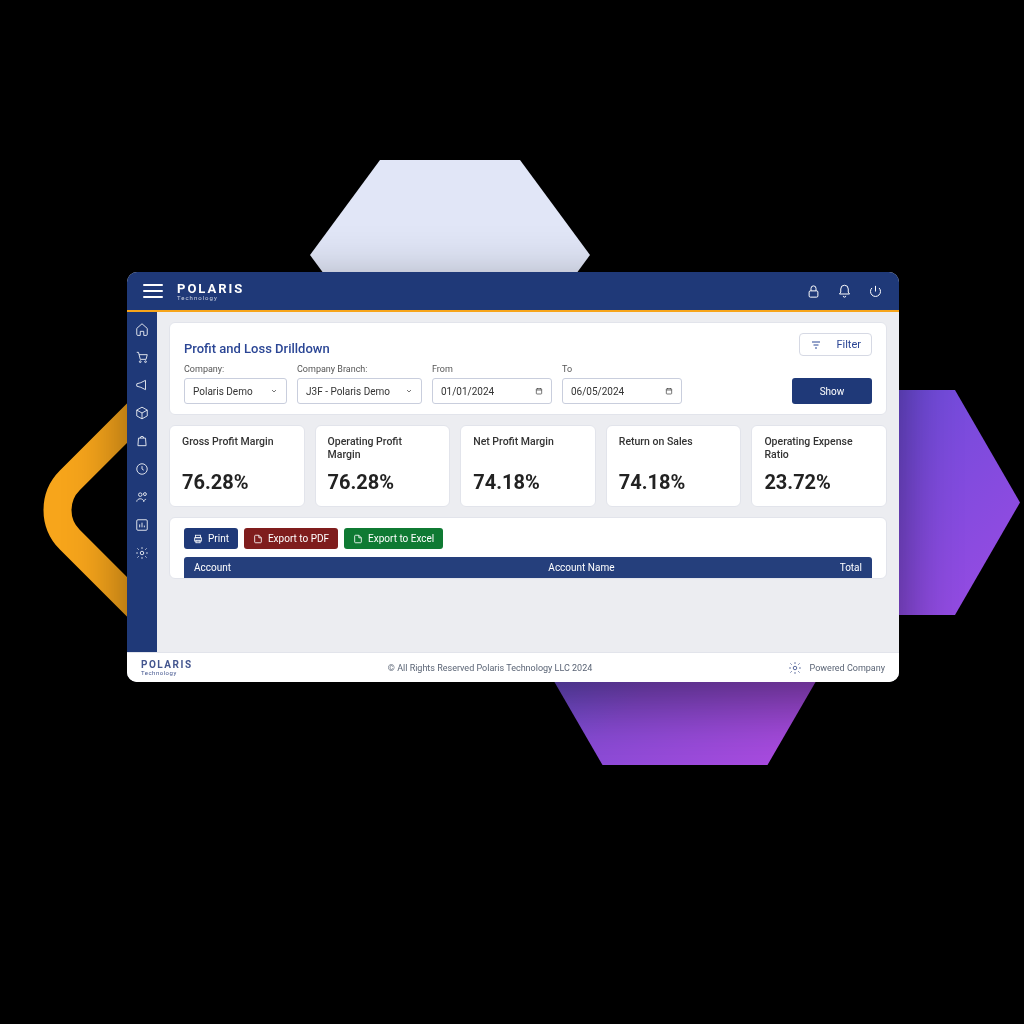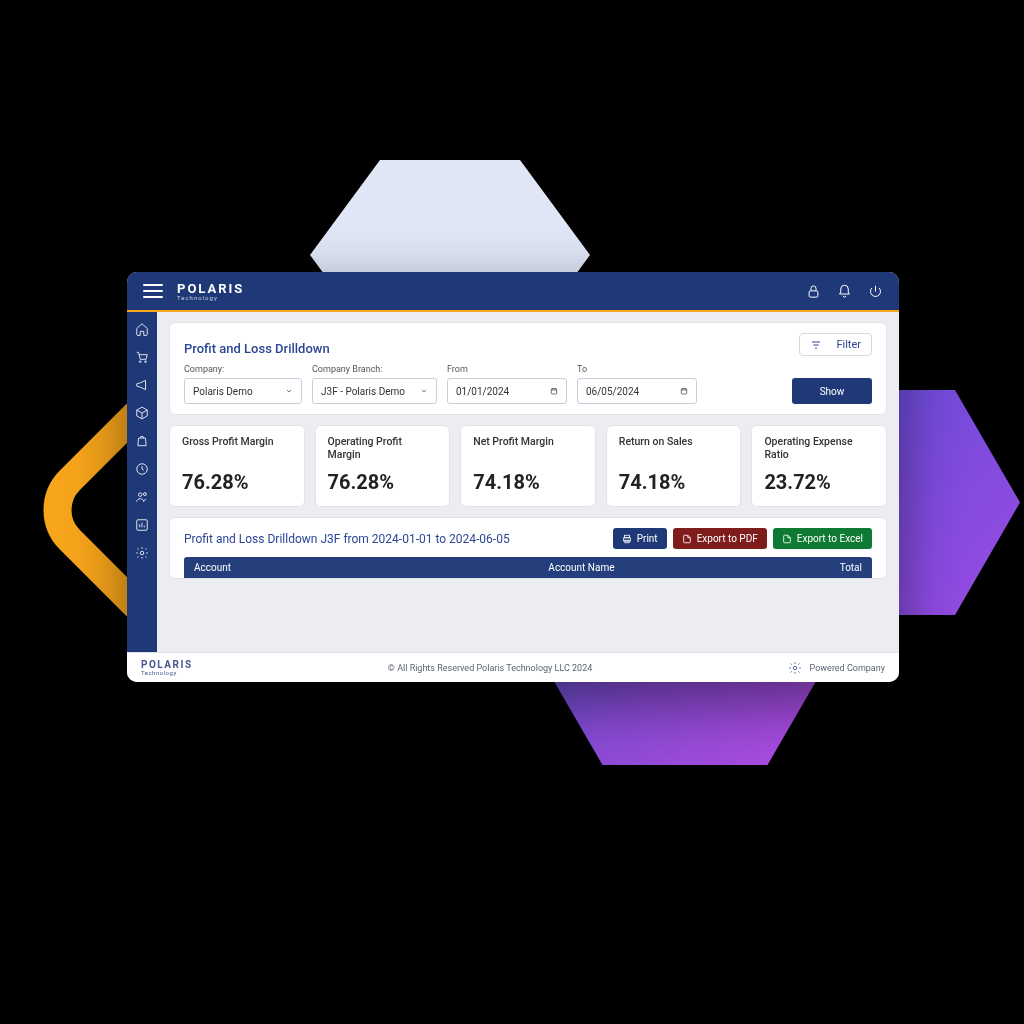--- a/index.html
+++ b/index.html
@@ -33,21 +33,21 @@
 .panel { background:#fff; border:1px solid #e2e4eb; border-radius:6px; padding:10px 14px; }
 
 
 .filter-head { display:flex; justify-content:space-between; align-items:flex-end; margin-bottom:8px; }
 .page-title { color:#2b4695; font-size:13px; font-weight:500; }
 .filter-btn { display:flex; align-items:center; gap:14px; border:1px solid #d6d9e4; border-radius:4px; padding:4px 10px; font-size:11px; color:#2b4695; cursor:pointer; }
 .filter-row { display:flex; gap:10px; align-items:flex-end; }
 .field { display:flex; flex-direction:column; gap:4px; }
 .field-label { font-size:9px; color:#555; }
 .select,.dateinput { height:26px; border:1px solid #c9cedd; border-radius:3px; background:#fff; font-size:10px; color:#333; display:flex; align-items:center; justify-content:space-between; padding:0 8px; cursor:pointer; }
-.f-company { width:118px; } .f-branch { width:125px; } .f-date { width:120px; }
+.f-company { width:103px; } .f-branch { width:125px; } .f-date { width:120px; }
 .caret { width:8px; height:8px; }
 .show-btn { margin-left:auto; width:80px; height:26px; border:none; border-radius:3px; background:#1f3978; color:#fff; font-size:10px; cursor:pointer; margin-top:14px; }
 
 
 .metrics { display:flex; gap:10px; }
 .metric { flex:1; background:#fff; border:1px solid #e2e4eb; border-radius:6px; padding:10px 12px 12px; min-height:82px; display:flex; flex-direction:column; }
 .metric-label { font-size:10.5px; color:#333; font-weight:500; line-height:1.2; }
 .metric-val { margin-top:auto; text-align:left; font-size:20px; font-weight:700; color:#222; }
 
 
@@ -224,21 +224,20 @@
           <span class="metric-val">74.18%</span>
         </div>
         <div class="metric">
           <span class="metric-label">Operating Expense Ratio</span>
           <span class="metric-val">23.72%</span>
         </div>
       </div>
 
       <div class="panel" style="padding-bottom:0;">
         <div class="report-head">
-          <div class="report-title">Profit and Loss Drilldown J3F from 2024-01-01 to 2024-06-05</div>
           <div class="btn-row">
             <button class="act-btn btn-print">
               <svg viewBox="0 0 24 24">
                   <rect x="6" y="3" width="12" height="6"></rect>
                   <rect x="4" y="9" width="16" height="8"></rect>
                   <rect x="7" y="15" width="10" height="6"></rect>
                 </svg>
               <span>Print</span>
             </button>
             <button class="act-btn btn-pdf">

